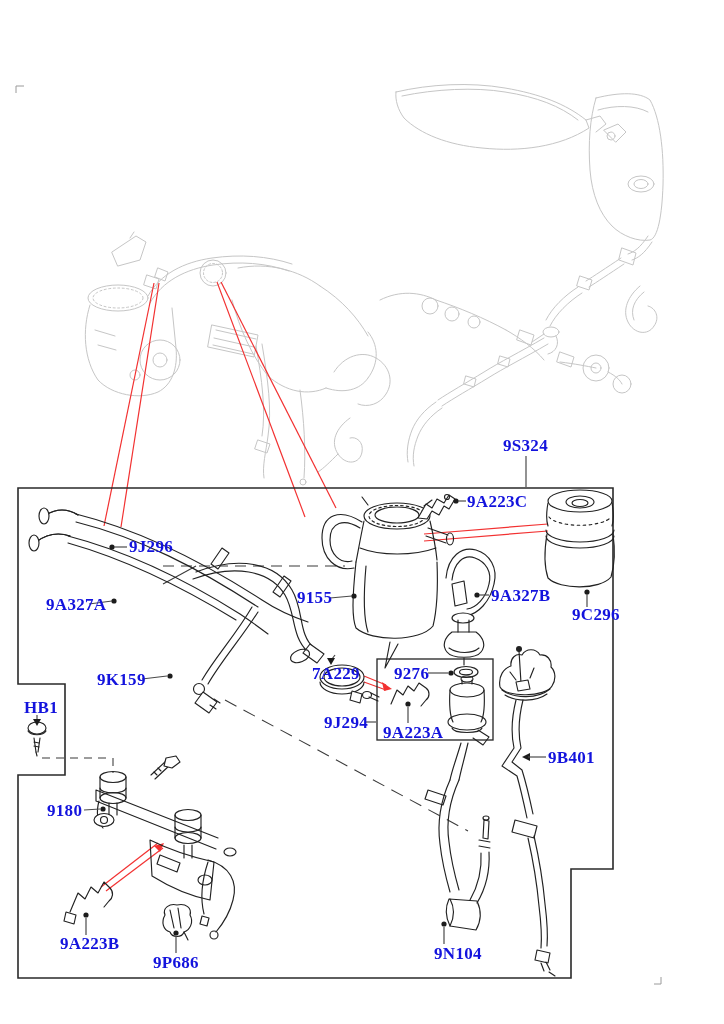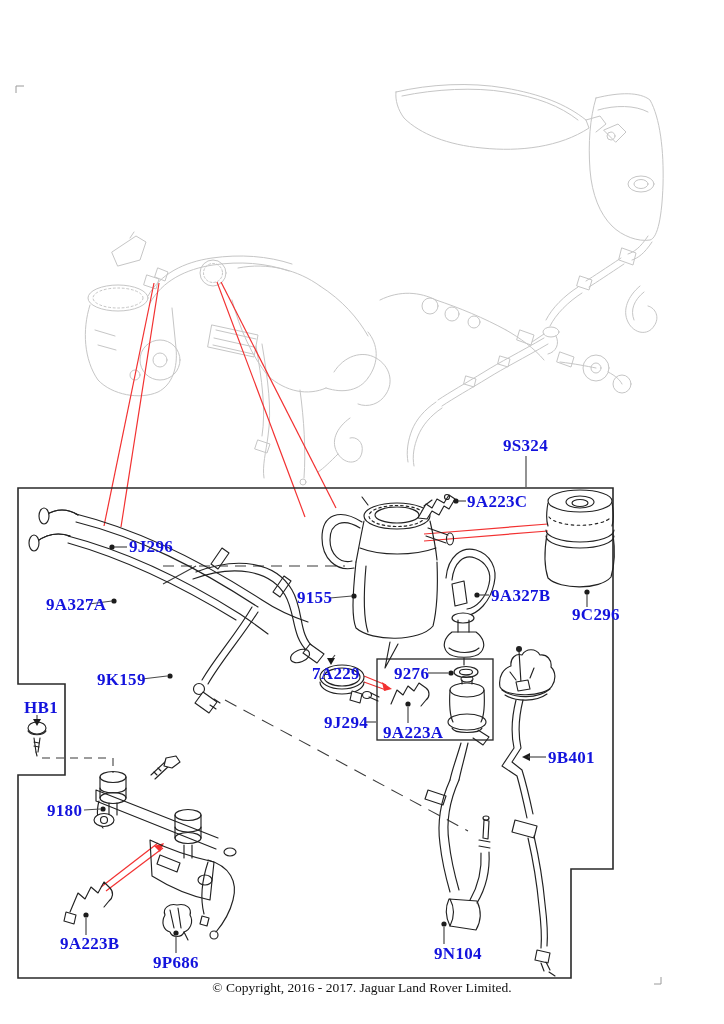--- a/index.html
+++ b/index.html
@@ -390,14 +390,13 @@
   <div class="plabel" style="left:324px; top:714px;">9J294</div>
   <div class="plabel" style="left:383px; top:724px;">9A223A</div>
   <div class="plabel" style="left:548px; top:749px;">9B401</div>
   <div class="plabel" style="left:24px;  top:699px;">HB1</div>
   <div class="plabel" style="left:47px;  top:802px;">9180</div>
   <div class="plabel" style="left:60px;  top:935px;">9A223B</div>
   <div class="plabel" style="left:153px; top:954px;">9P686</div>
   <div class="plabel" style="left:422px; top:945px;margin-left:12px;">9N104</div>
 
 
-  <div class="copyright">© Copyright, 2016 - 2017. Jaguar Land Rover Limited.</div>
 </div>
 
 </body></html>

